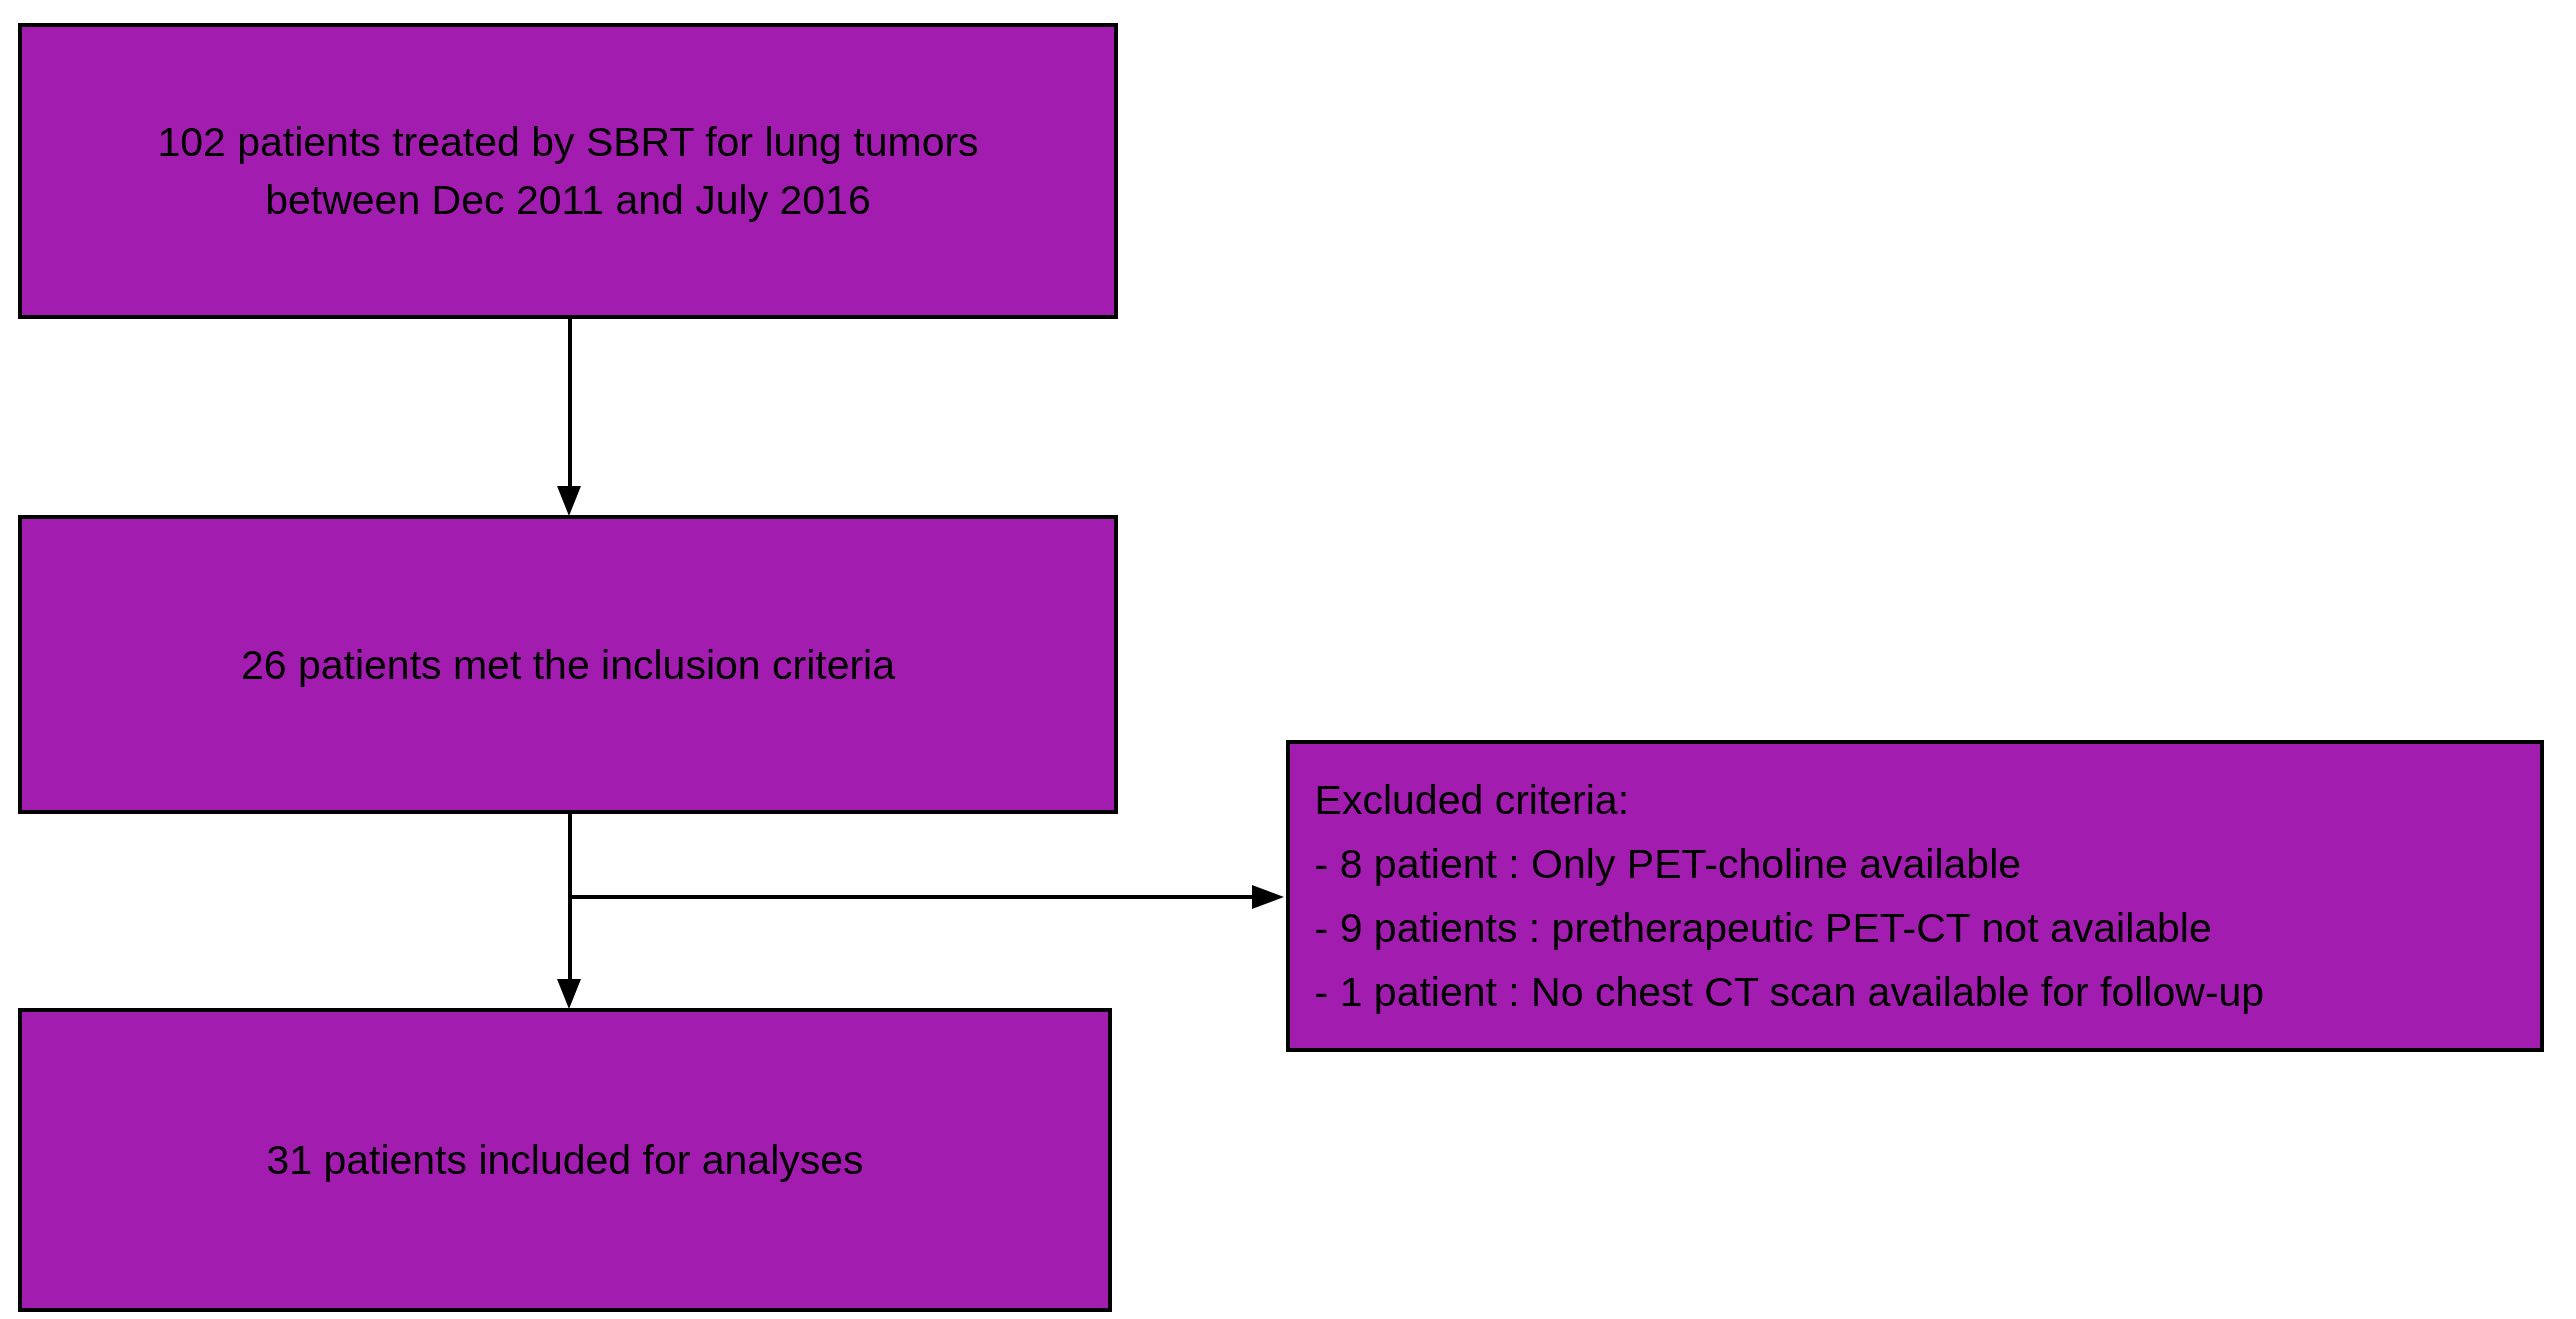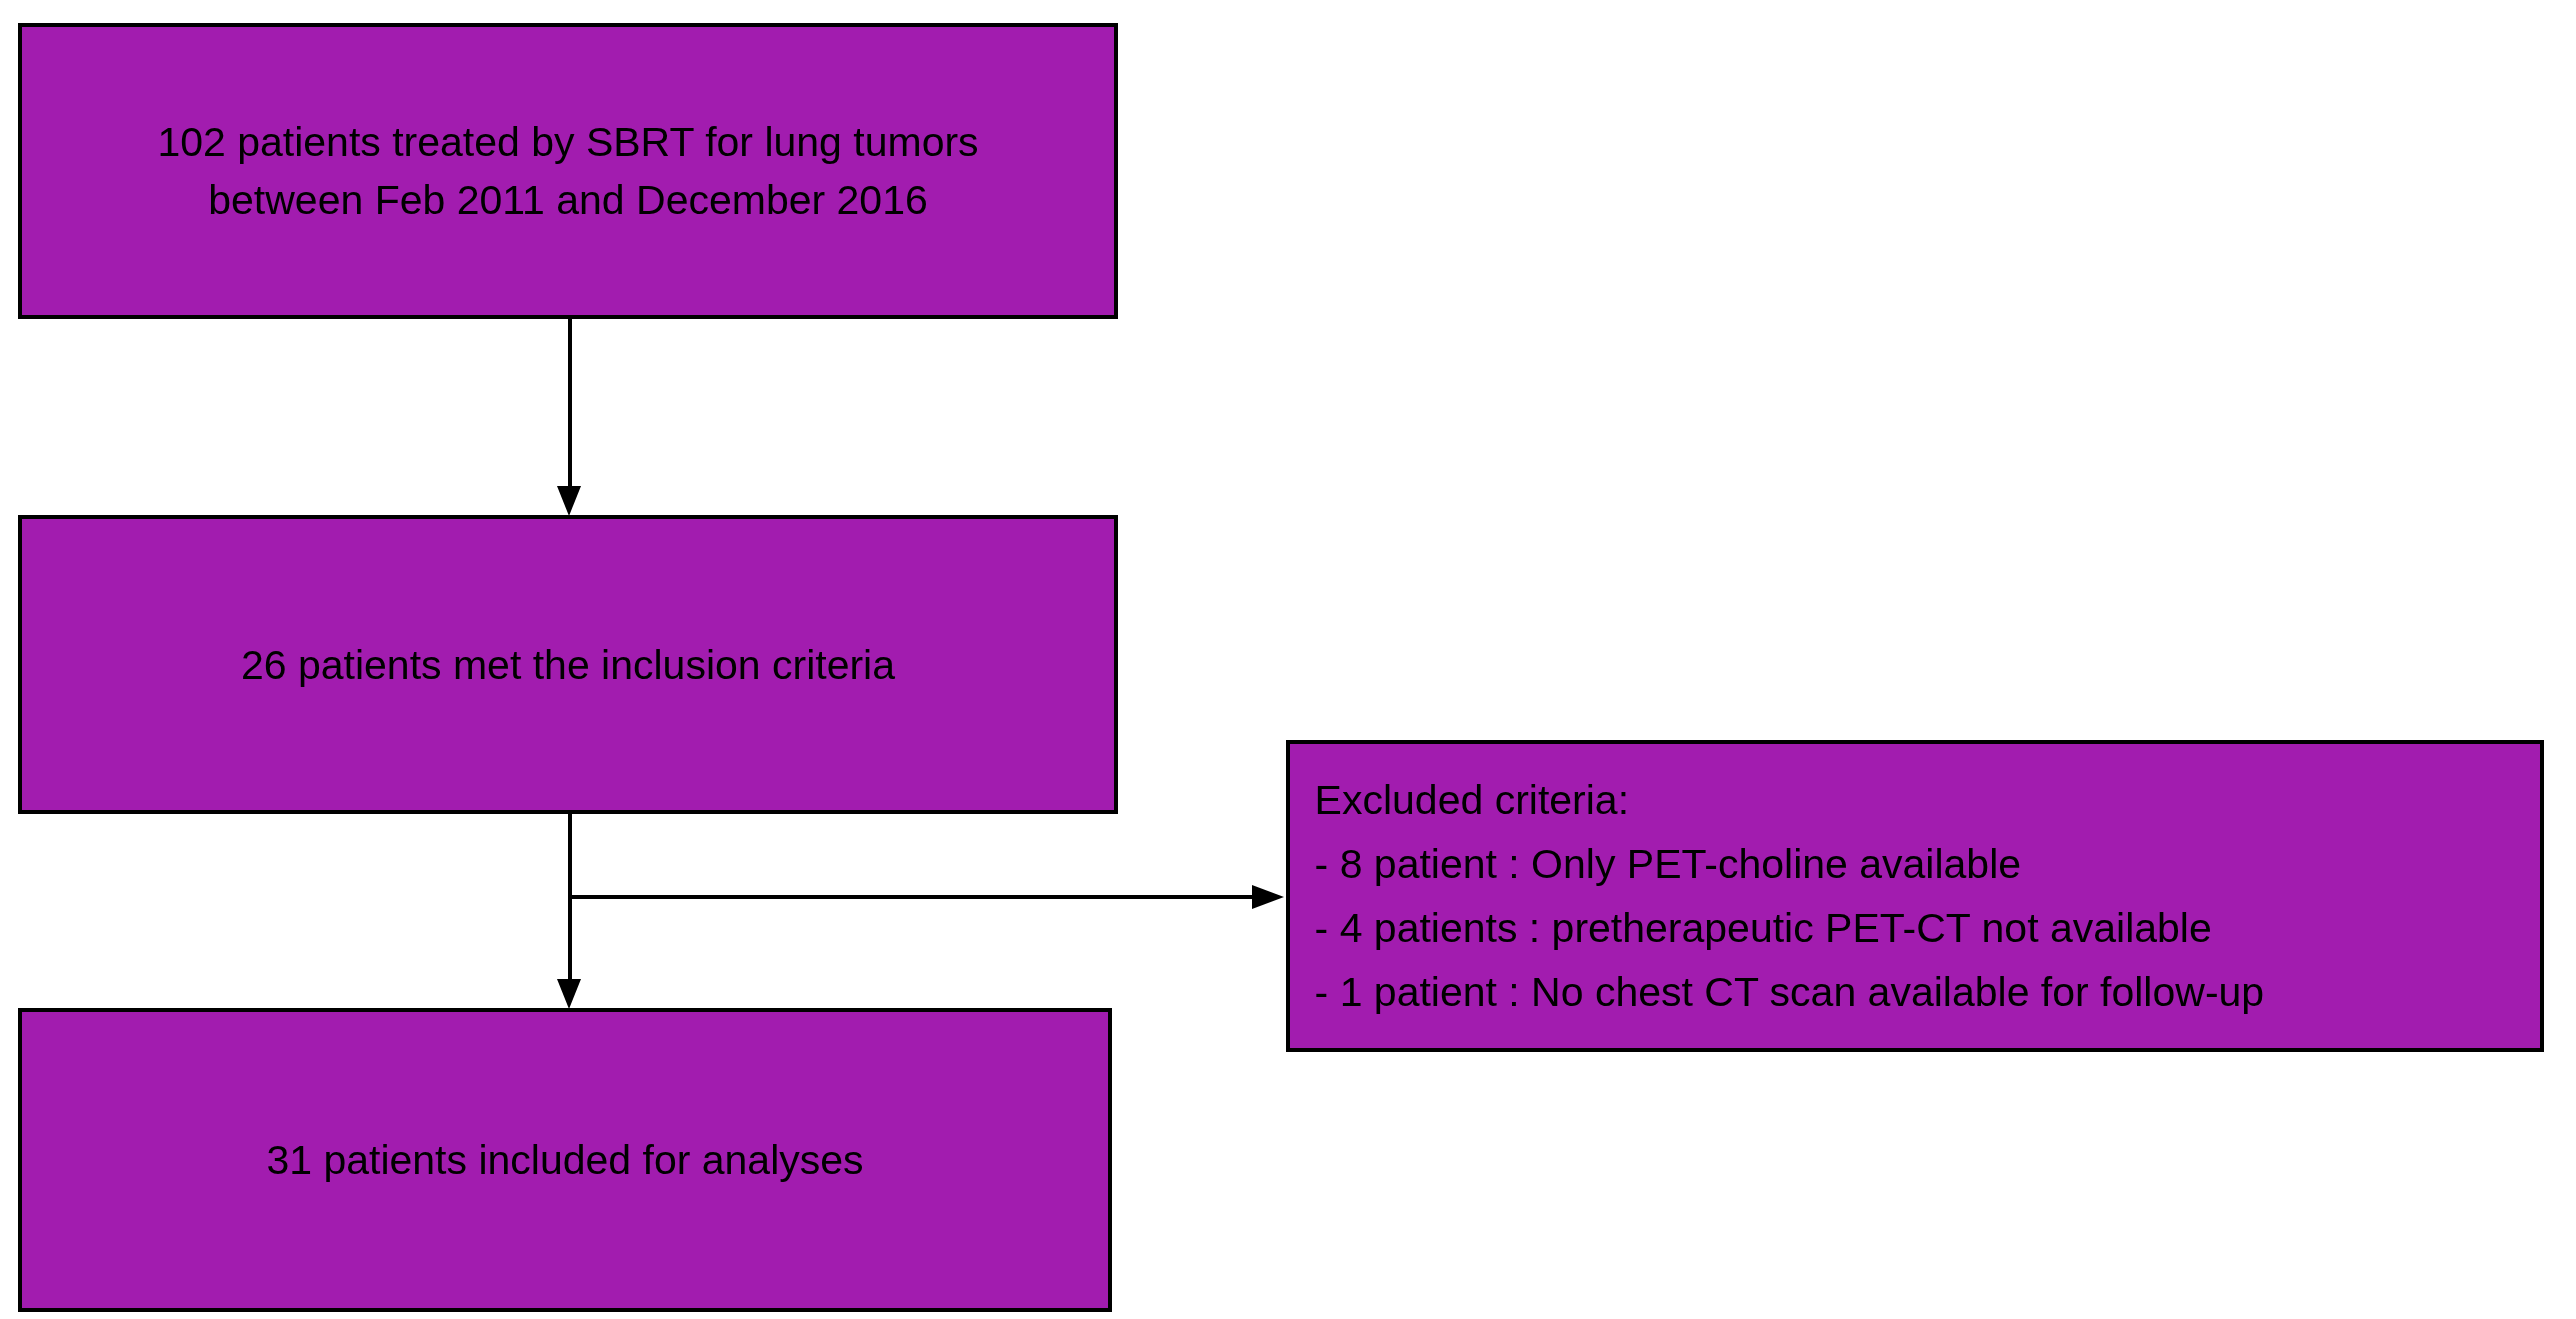--- a/index.html
+++ b/index.html
@@ -74,39 +74,39 @@
   #branch-head { left: 1252px; top: 885px; }
   .line-block { display: block; }
 </style>
 </head>
 <body>
 
 <div class="figure">
 
   <div class="node" id="box-screened">
     <span class="line-block">102 patients treated by SBRT for lung tumors</span>
-    <span class="line-block">between Feb 2011 and December 2016</span>
+    <span class="line-block">between Dec 2011 and July 2016</span>
   </div>
 
   <div class="vline" id="arrow1-line"></div>
   <div class="arrowhead-down" id="arrow1-head"></div>
 
   <div class="node" id="box-inclusion">
     <span class="line-block">26 patients met the inclusion criteria</span>
   </div>
 
   <div class="vline" id="arrow2-line"></div>
   <div class="arrowhead-down" id="arrow2-head"></div>
   <div class="hline" id="branch-line"></div>
   <div class="arrowhead-right" id="branch-head"></div>
 
   <div class="node" id="box-excluded">
     <span class="line-block">Excluded criteria:</span>
     <span class="line-block">- 8 patient : Only PET-choline available</span>
-    <span class="line-block">- 4 patients : pretherapeutic PET-CT not available</span>
+    <span class="line-block">- 9 patients : pretherapeutic PET-CT not available</span>
     <span class="line-block">- 1 patient : No chest CT scan available for follow-up</span>
   </div>
 
   <div class="node" id="box-analyzed">
     <span class="line-block">31 patients included for analyses</span>
   </div>
 
 </div>
 
 

